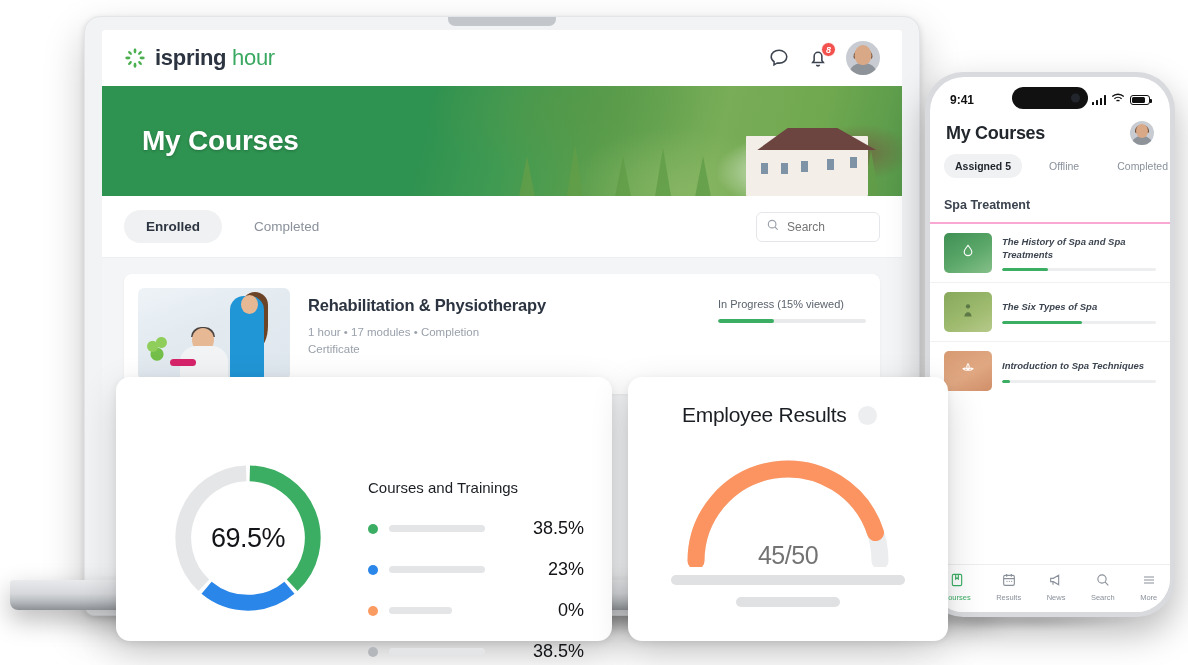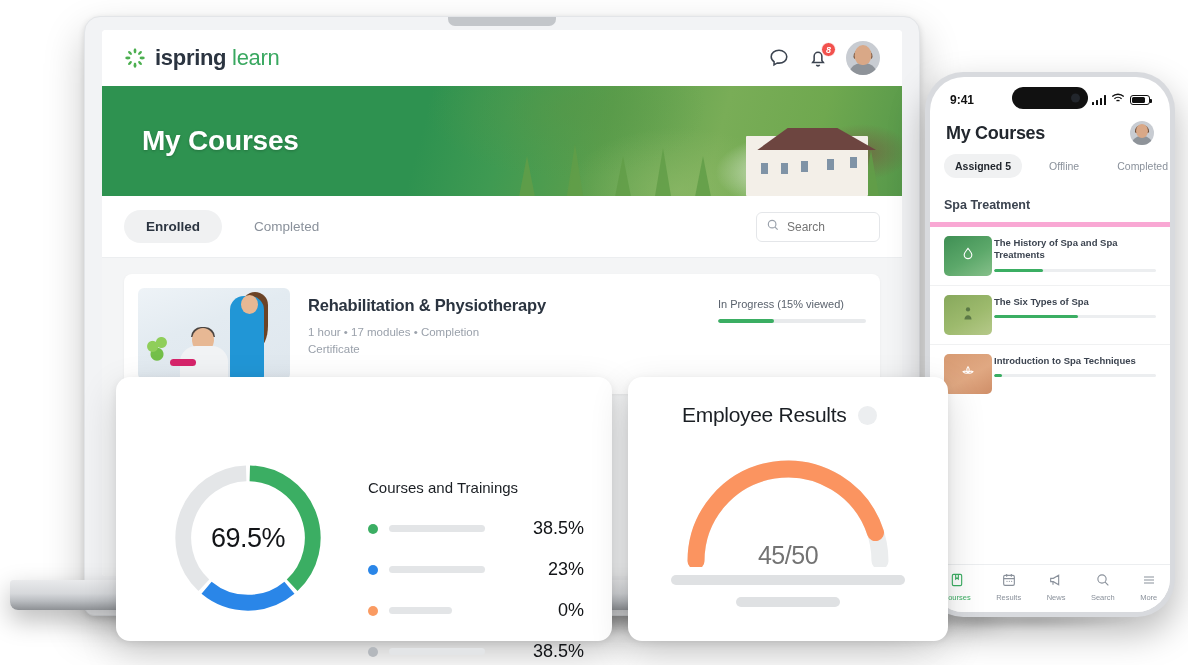--- a/index.html
+++ b/index.html
@@ -209,24 +209,24 @@
     background:#3b2c22; border-radius:15px 15px 6px 6px; }
   .hero-cta {
     position:absolute; left:0; right:0; bottom:6px; display:flex; align-items:center;
     gap:6px; padding:0 10px; color:#fff; font-size:10.5px; font-weight:700;
     text-shadow:0 1px 2px rgba(0,0,0,.45); cursor:pointer;
   }
   .hero-pbar { position:absolute; left:0; right:0; bottom:0; height:3px; background:rgba(255,255,255,.45); }
   .hero-pbar > i { display:block; height:100%; background:#3bae63; }
 
   .ph-section-title { padding:12px 14px 10px; font-size:12.5px; font-weight:700; color:#3c4450;
-    border-bottom:5px solid #f9a8d4; }
+    border-bottom:2px solid #f9a8d4; }
   .ph-list { flex:1; overflow:hidden; }
-  .ph-item { display:flex; gap:2px; padding:9px 14px; align-items:flex-start;
-    border-bottom:1px solid #f0f1f2; cursor:pointer; }
+  .ph-item { display:flex; gap:10px; padding:9px 14px; align-items:center;
+    border-bottom:1px solid #f0f1f2; cursor:pointer;font-style:italic; }
   .ph-thumb { width:48px; height:40px; border-radius:5px; flex:none; position:relative; overflow:hidden; }
   .ph-thumb .ic { position:absolute; left:50%; top:50%; transform:translate(-50%,-50%);
     color:#fff; }
   .ph-item-body { flex:1; padding-top:1px; }
   .ph-item-title { font-size:9.5px; font-weight:700; color:#3c4450; line-height:1.3; }
   .ph-item-bar { height:3px; background:#eceef0; border-radius:2px; margin-top:7px; overflow:hidden; }
   .ph-item-bar > i { display:block; height:100%; background:#3bae63; border-radius:2px; }
 
   .ph-tabbar {
     height:48px; border-top:1px solid #eceef0; display:flex; align-items:center;
@@ -293,21 +293,21 @@
               <ellipse cx="12" cy="19.8" rx="1.55" ry="2.9"></ellipse>
               <ellipse cx="4.2" cy="12" rx="2.9" ry="1.55"></ellipse>
               <ellipse cx="19.8" cy="12" rx="2.9" ry="1.55"></ellipse>
               <ellipse cx="6.5" cy="6.5" rx="2.6" ry="1.4" transform="rotate(45 6.5 6.5)"></ellipse>
               <ellipse cx="17.5" cy="17.5" rx="2.6" ry="1.4" transform="rotate(45 17.5 17.5)"></ellipse>
               <ellipse cx="17.5" cy="6.5" rx="1.4" ry="2.6" transform="rotate(45 17.5 6.5)"></ellipse>
               <ellipse cx="6.5" cy="17.5" rx="1.4" ry="2.6" transform="rotate(45 6.5 17.5)"></ellipse>
             </g>
           </svg>
         </span>
-        <span class="brand-text"><span>ispring</span> <span class="learn">learn</span></span>
+        <span class="brand-text"><span>ispring</span> <span class="learn">hour</span></span>
       </div>
 
       <div class="header-actions">
         <span class="hicon">
           <svg viewBox="0 0 24 24" width="22" height="22" fill="none" stroke="#3c4450" stroke-width="1.7">
             <path d="M12 3.6c-4.8 0-8.5 3.1-8.5 6.9 0 2.2 1.2 4.1 3.1 5.4v3.6l3.5-2.1c.6.1 1.2.2 1.9.2 4.8 0 8.5-3.1 8.5-6.9S16.8 3.6 12 3.6z"></path>
           </svg>
         </span>
         <span class="hicon">
           <svg viewBox="0 0 24 24" width="22" height="22" fill="none" stroke="#3c4450" stroke-width="1.7">

